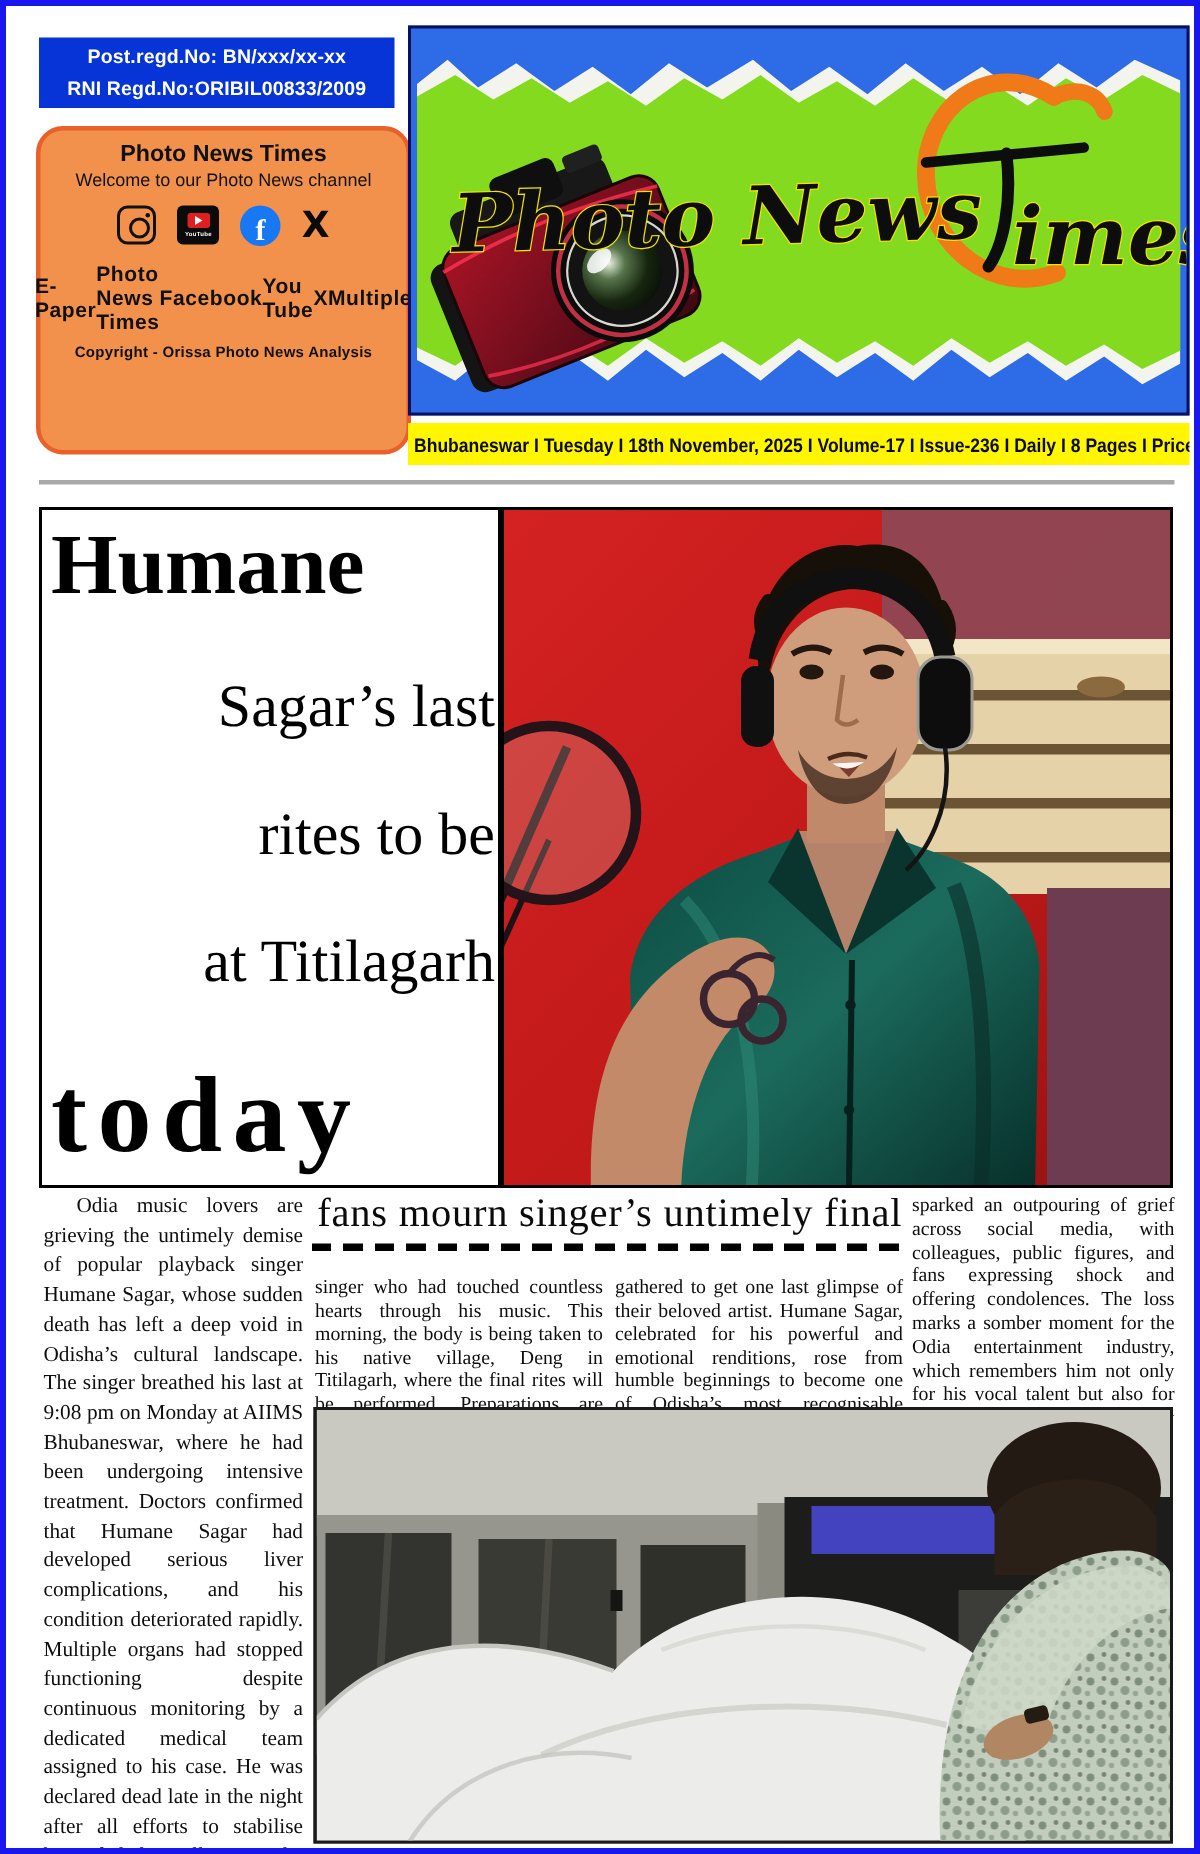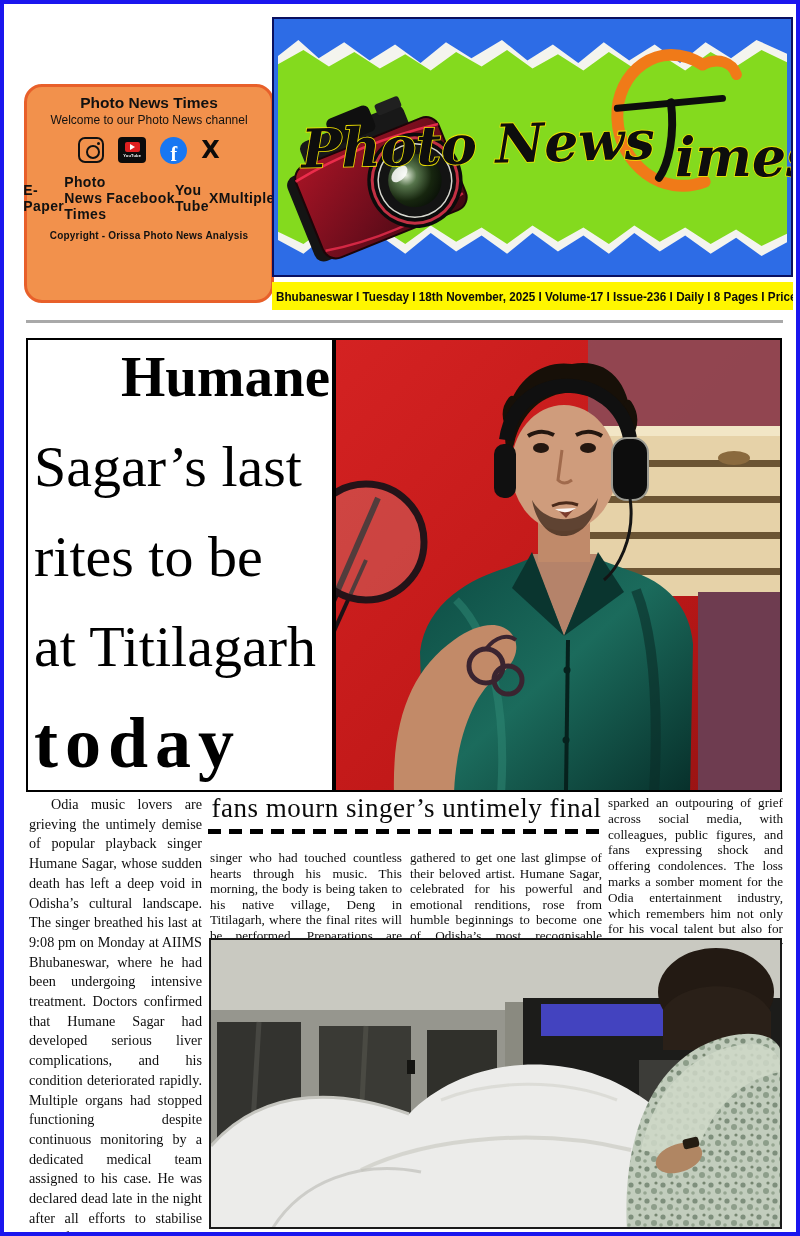--- a/index.html
+++ b/index.html
@@ -76,22 +76,22 @@
 
   
   .headline-box {
     position:absolute; left:22px; top:334px; width:308px; height:454px;
     background:#fff; border:2px solid #000;
     display:flex; flex-direction:column; justify-content:space-between;
     padding:8px 2px 10px 6px;
     font-family:"Liberation Serif", serif; color:#000;
   }
   .hl { white-space:nowrap; line-height:1.02; }
-  .hl-first { font-weight:bold; font-size:57px;text-align:right; }
-  .hl-mid { font-size:58px; }
+  .hl-first { font-weight:bold; font-size:57px; }
+  .hl-mid { font-size:40px;text-align:right; }
   .hl-last { font-weight:bold; font-size:72px; letter-spacing:7px; }
 
   .main-photo {
     position:absolute; left:330px; top:334px; width:448px; height:454px;
     border:2px solid #000; background:#c01c1c; overflow:hidden;
   }
   .bottom-photo {
     position:absolute; left:205px; top:934px; width:573px; height:291px;
     border:2px solid #1a1a1a; background:#2e2e2c; overflow:hidden;
   }
@@ -109,20 +109,24 @@
   .col-1 p { text-indent:22px; }
   .col-2 { left:206px; top:846px; width:192px; font-size:13.2px; line-height:15.6px; }
   .col-3 { left:406px; top:846px; width:192px; font-size:13.2px; line-height:15.6px; }
   .col-4 { left:604px; top:791px; width:175px; font-size:13.2px; line-height:15.8px; }
 </style>
 </head>
 <body>
 
 <div class="page">
 
+  <div class="postal-box">
+    <div>Post.regd.No:  BN/xxx/xx-xx</div>
+    <div>RNI  Regd.No:ORIBIL00833/2009</div>
+  </div>
 
   <div class="channel-box">
     <div class="channel-title">Photo News Times</div>
     <div class="channel-subtitle">Welcome to our Photo News channel</div>
     <div class="social-row">
       <div class="ig-icon"></div>
       <div class="yt-icon">
         <div class="yt-play"></div>
         <div class="yt-word">YouTube</div>
       </div>

